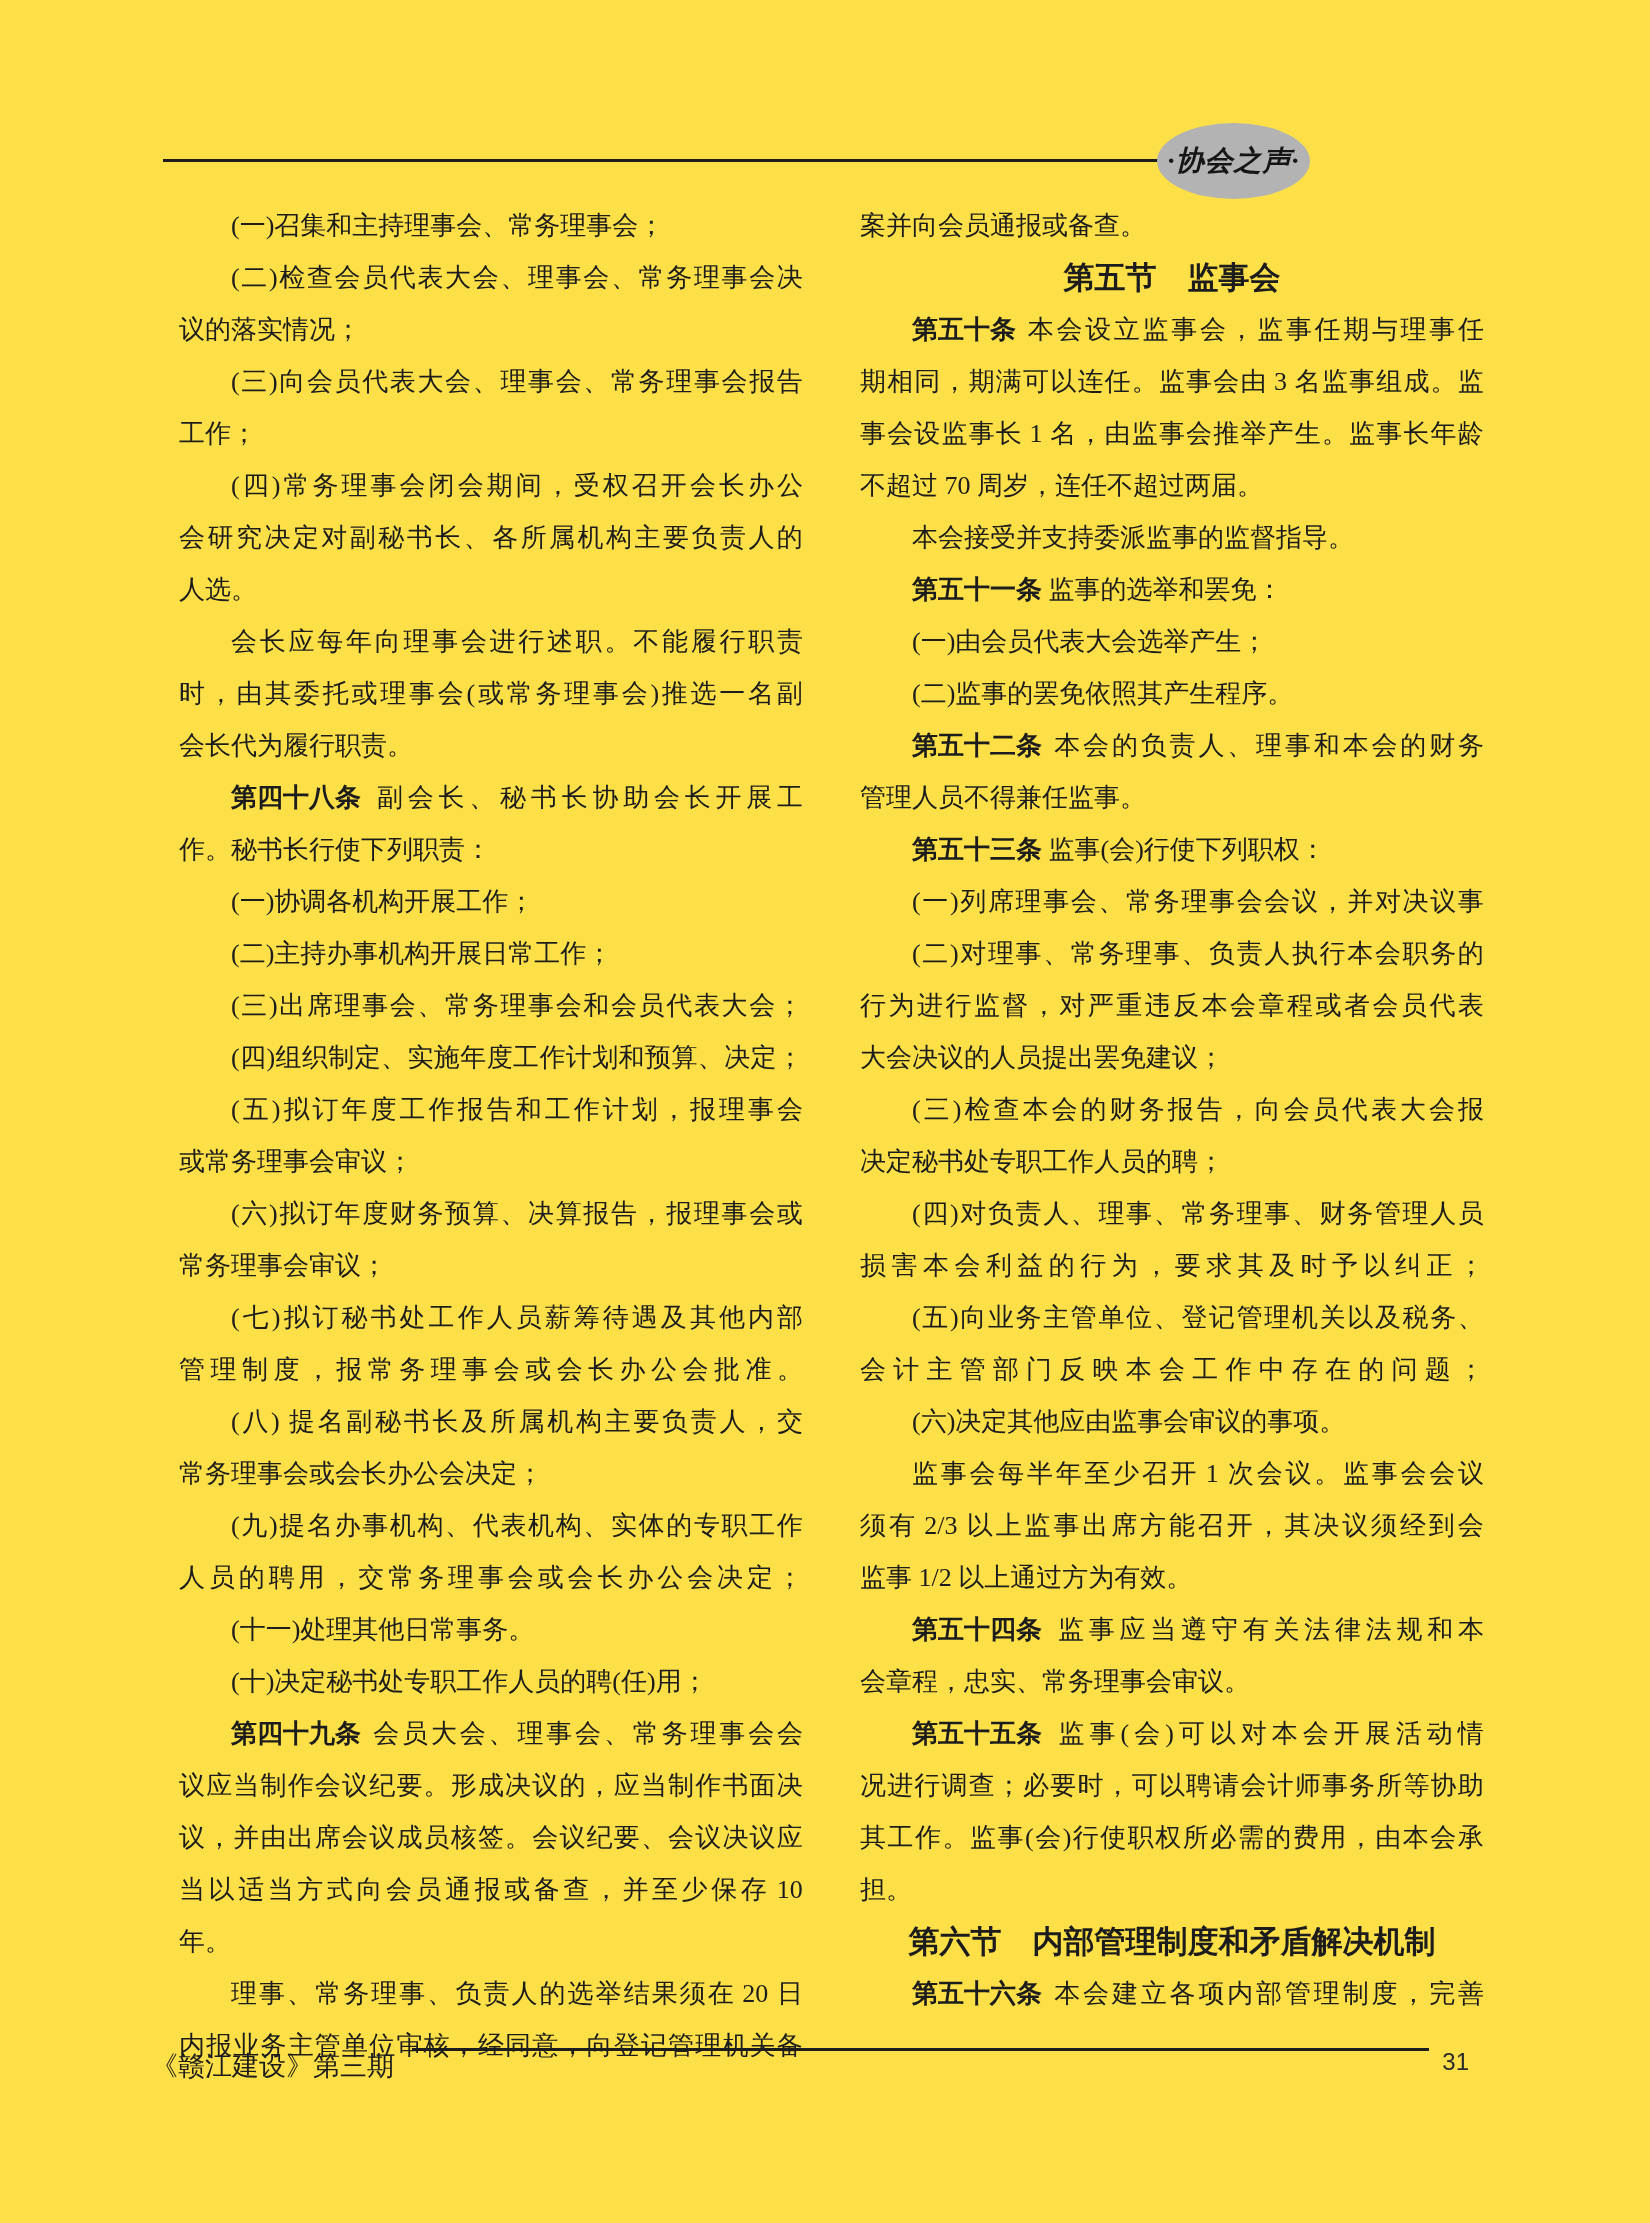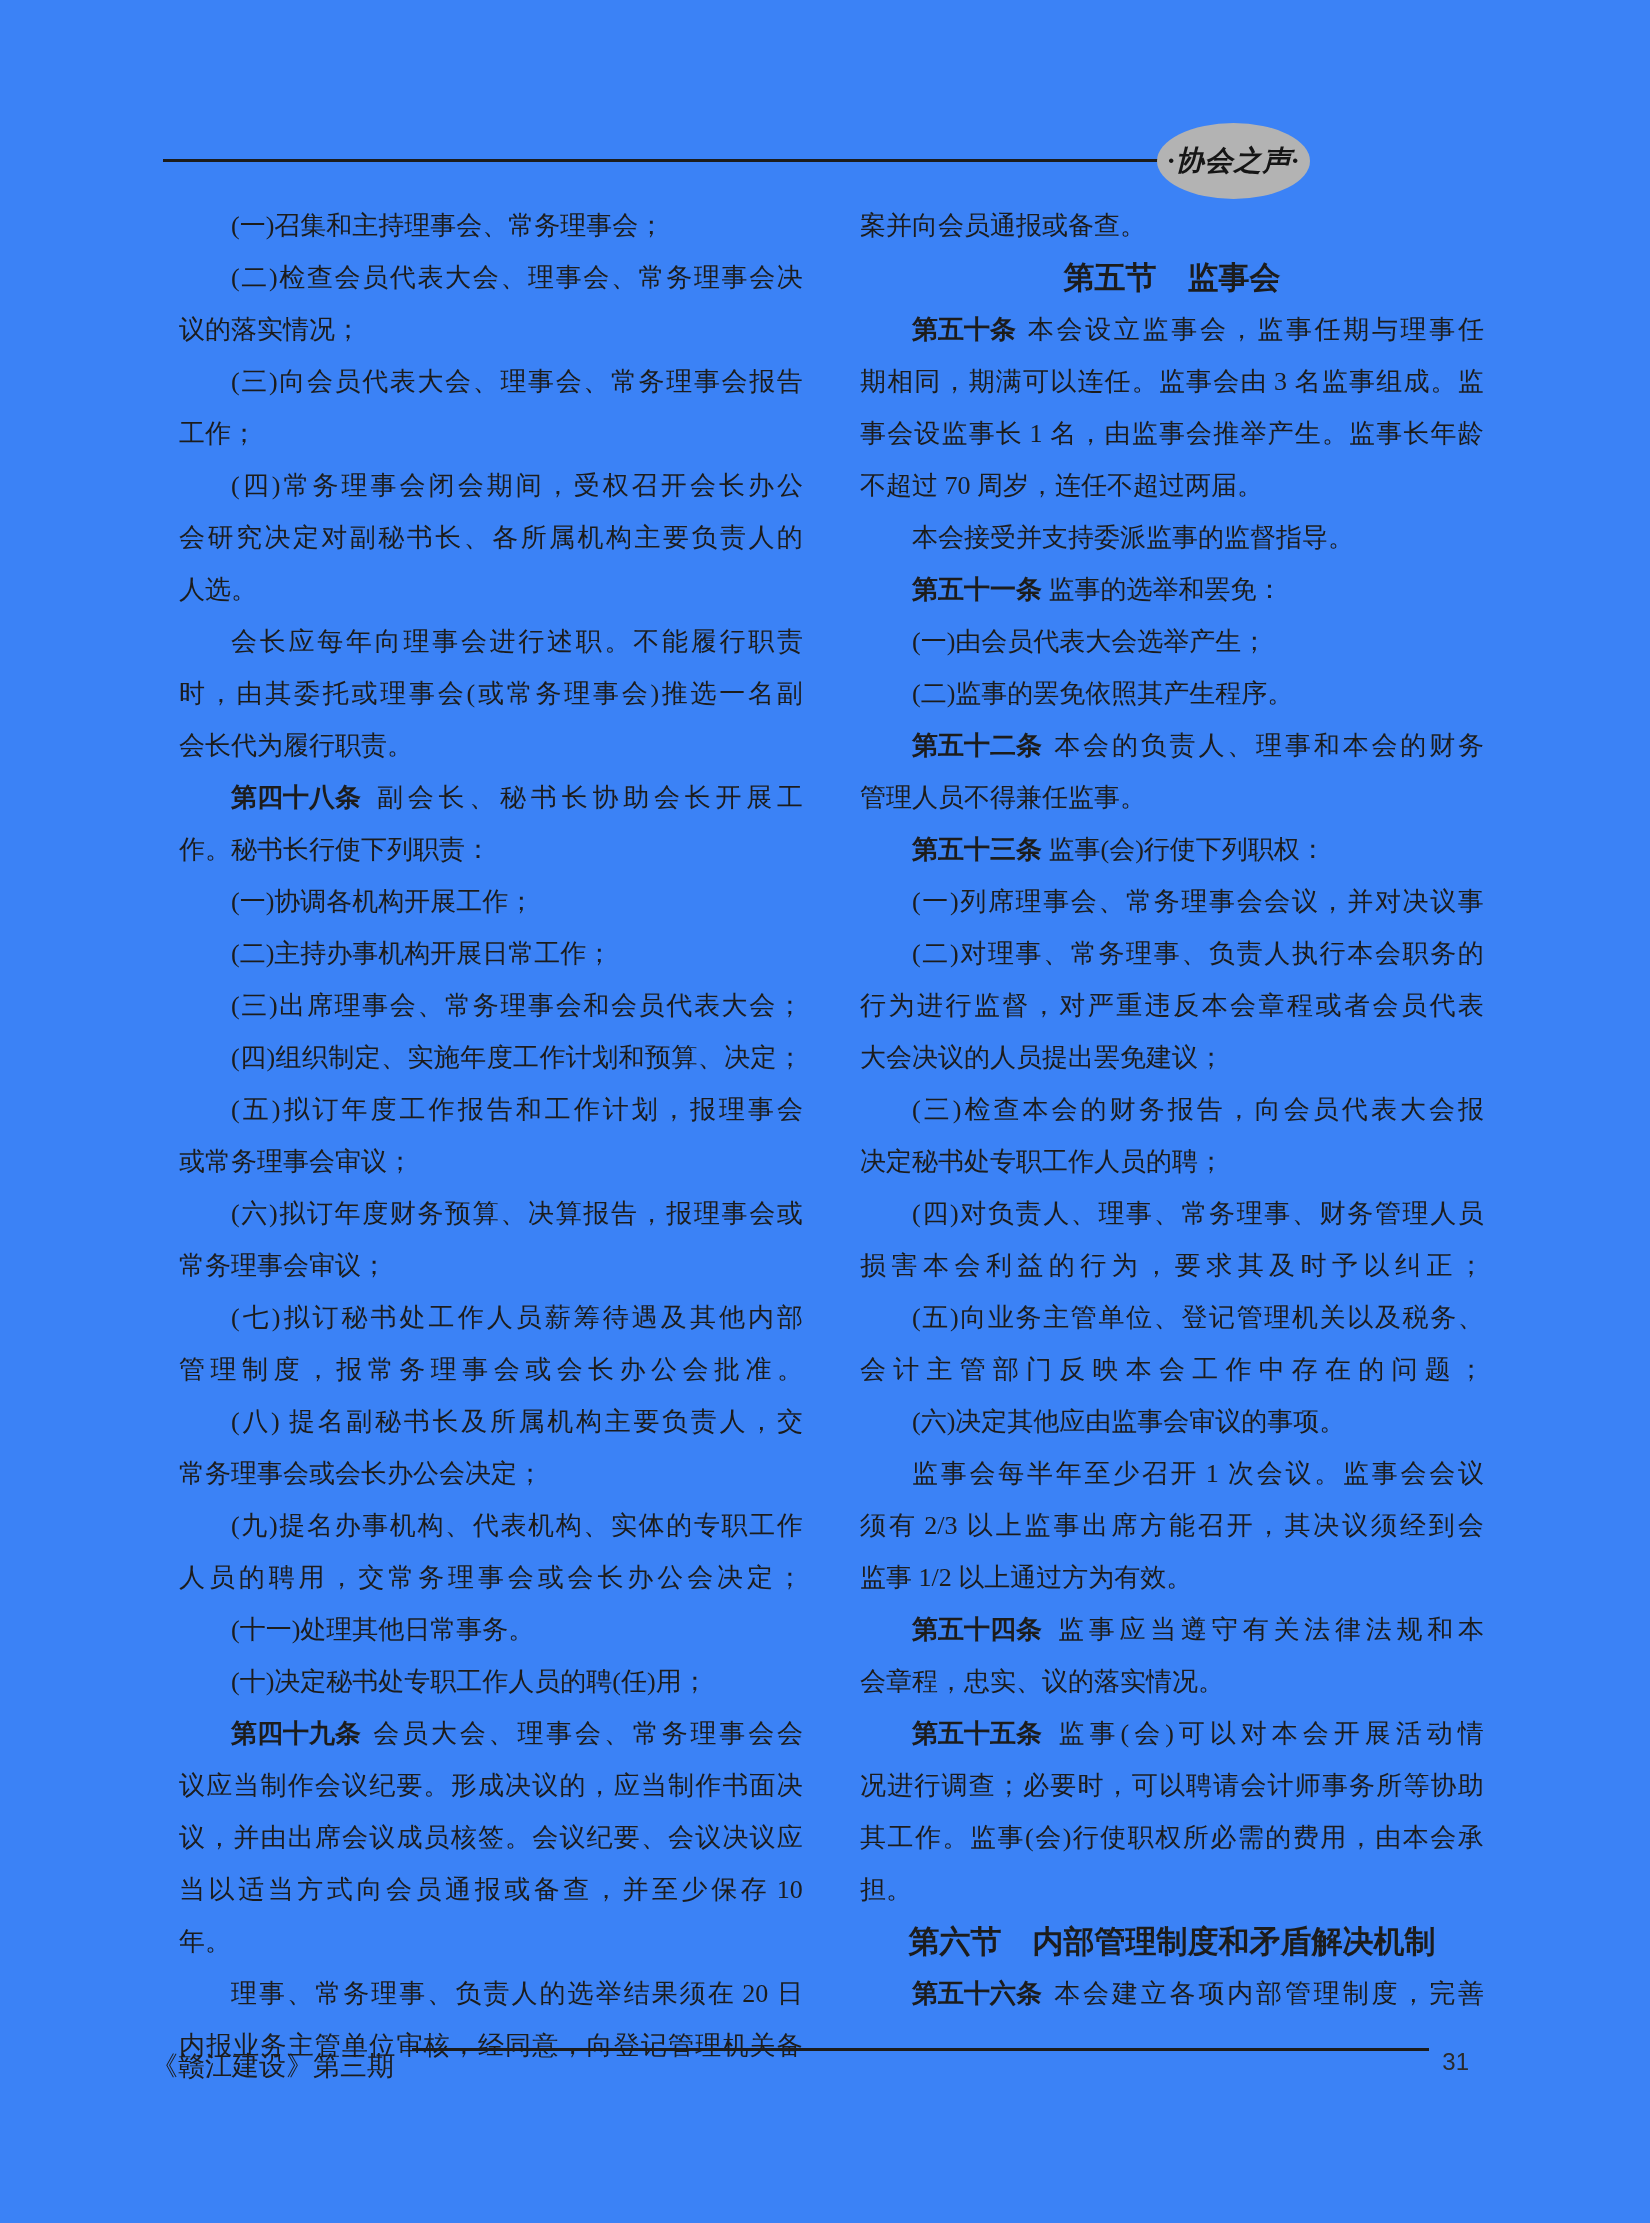--- a/index.html
+++ b/index.html
@@ -1,19 +1,19 @@
 <!DOCTYPE html>
 <html style="--ink: #1c1c1c; --badge-bg: #b3b3b3; --rule: #1c1c1c;"><head>
 <meta charset="utf-8">
 <style>
   html,body{margin:0;padding:0;background:#e8e8e8;}
   .page{
     position:relative;
     width:1651px;height:2223px;
-    background:#3b82f6;
+    background:#fde047;
     color:var(--ink,#1c1c1c);
     font-family:"Liberation Serif", serif;
     overflow:hidden;
   }
   .header-rule{
     position:absolute;left:163px;top:159px;width:998px;height:2.9px;
     background:var(--rule,#1c1c1c);
   }
   .badge{
     position:absolute;left:1157px;top:123px;width:153px;height:76px;
@@ -936,21 +936,21 @@
         <span>守</span>
         <span>有</span>
         <span>关</span>
         <span>法</span>
         <span>律</span>
         <span>法</span>
         <span>规</span>
         <span>和</span>
         <span>本</span>
       </div>
-      <div class="ln">会章程，忠实、议的落实情况。</div>
+      <div class="ln">会章程，忠实、常务理事会审议。</div>
       <div class="ln indent stretch">
         <span class="art">第五十五条</span>
         <span>&nbsp;</span>
         <span>监</span>
         <span>事</span>
         <span>(</span>
         <span>会</span>
         <span>)</span>
         <span>可</span>
         <span>以</span>

